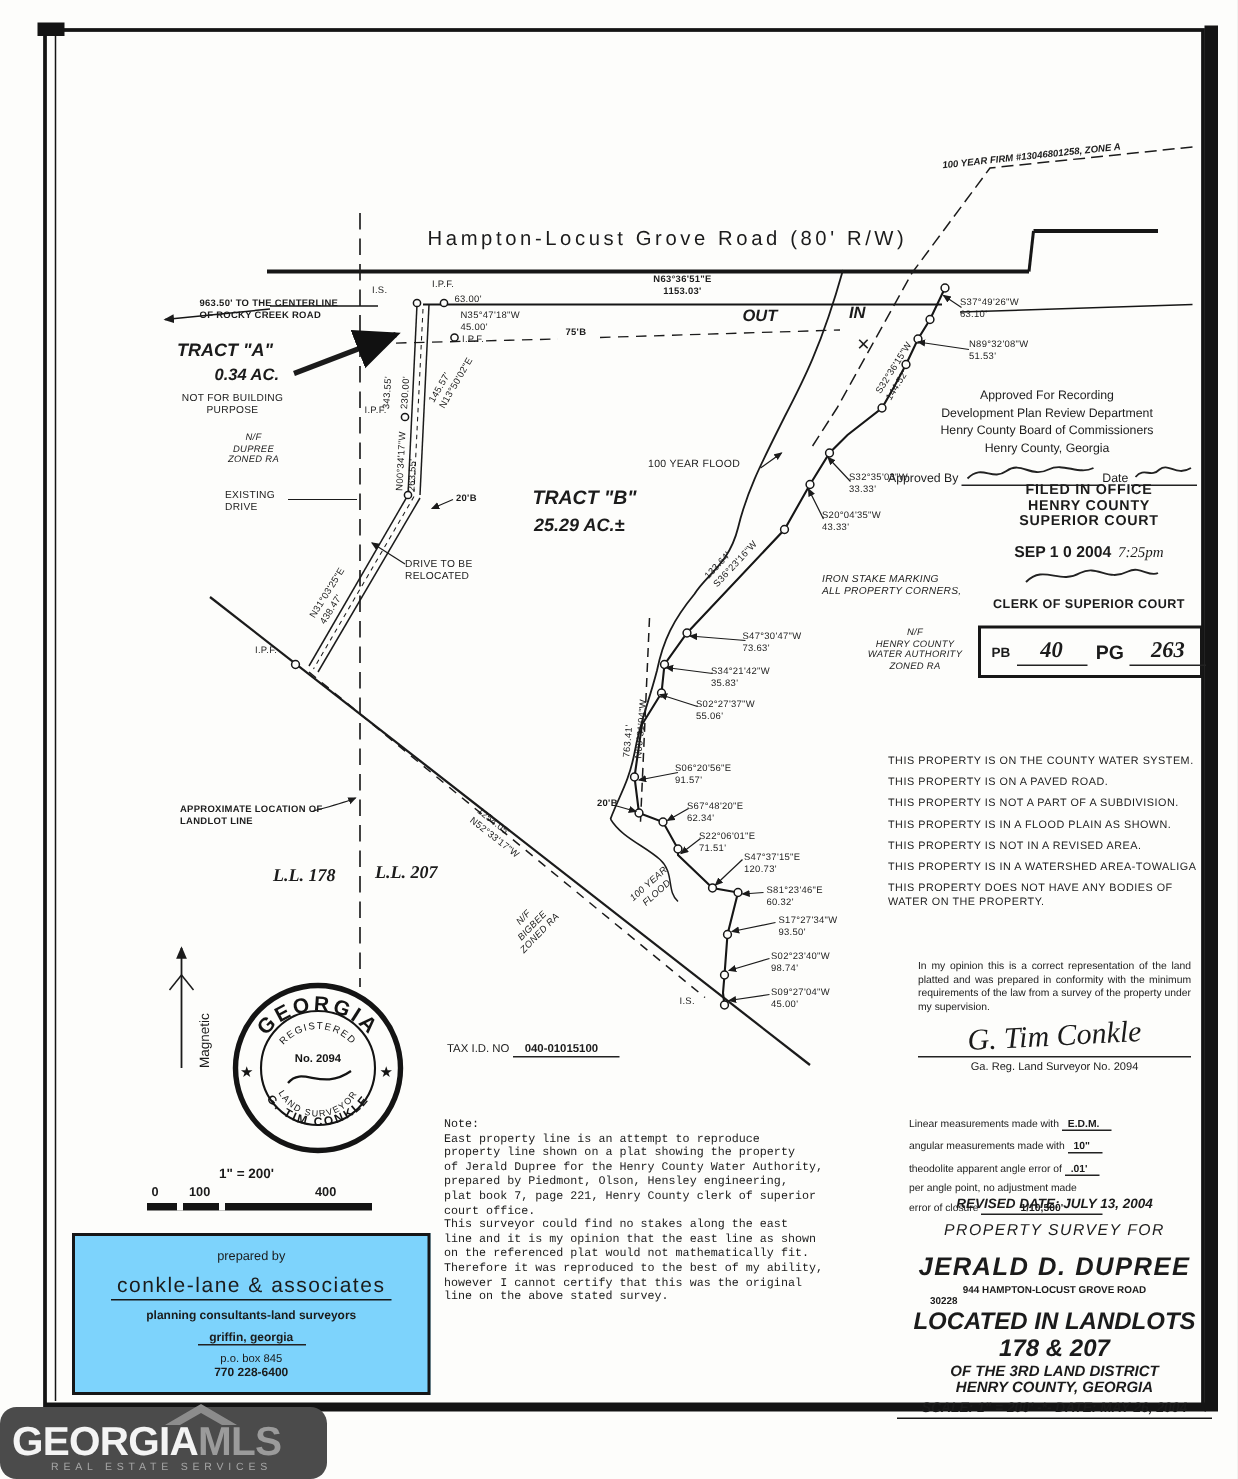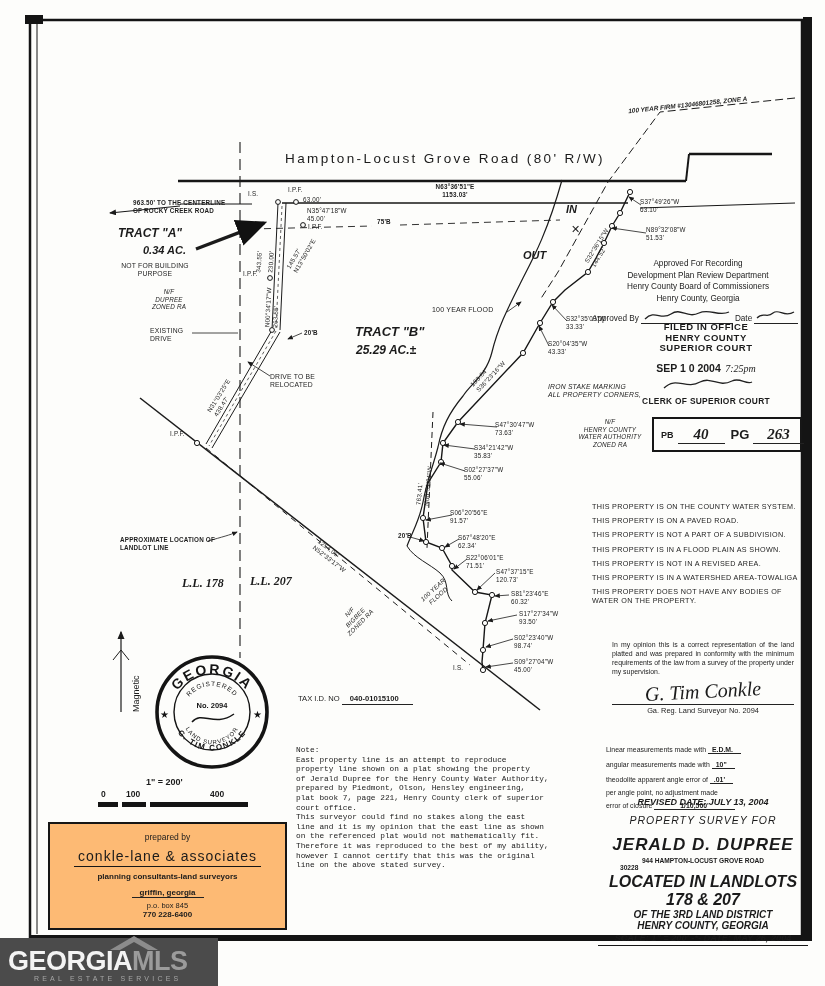--- a/index.html
+++ b/index.html
@@ -13,24 +13,24 @@
   .pre{white-space:pre-line;}
   .hand{font-family:"Liberation Serif",serif;font-style:italic;}
   .mono{font-family:"Liberation Mono",monospace;}
   .lbl{position:absolute;z-index:3;}
   .stmt{font-size:7.2px;letter-spacing:.35px;margin-bottom:5.6px;line-height:8.6px;}
   .meas-row{font-size:6.9px;line-height:15px;white-space:nowrap;}
   .meas-val{border-bottom:1px solid #222;padding:0 8px 0 4px;font-weight:bold;}
   .tb{font-style:italic;font-weight:bold;}
   .uline{border-bottom:1px solid #222;}
   #prepared-box{position:absolute;left:48px;top:822px;width:235px;height:104px;border:2px solid #161616;
-                background:#fdba74;text-align:center;z-index:4;}
+                background:#7dd3fc;text-align:center;z-index:4;}
   #pbpg-box{position:absolute;left:652px;top:417px;width:146px;height:31px;border:2px solid #161616;
             display:flex;align-items:center;z-index:4;}
-  #mls-footer{position:absolute;left:0;top:938px;width:218px;height:48px;background:#4b4b4b;z-index:6;}
+  #mls-footer{position:absolute;left:0;top:938px;width:218px;height:48px;background:#4b4b4b;z-index:6;border-radius:11px;}
   #mls-brand{position:absolute;left:8px;top:10px;font-weight:bold;font-size:27px;letter-spacing:-.5px;line-height:27px;}
   #mls-georgia{color:#f4f4f4;} #mls-mls{color:#9b9b9b;}
   #mls-tagline{position:absolute;left:34px;top:37px;font-size:7px;letter-spacing:3.2px;color:#a5a5a5;}
   .sig-line{border-top:1.2px solid #222;}
 </style>
 </head>
 <body>
 
 <div id="sheet">
 
@@ -162,21 +162,21 @@
   <div class="lbl it" style="left:628px;top:101px;font-size:6.4px;font-weight:bold;transform:rotate(-6deg);white-space:nowrap;">100 YEAR FIRM #13046801258, ZONE A</div>
 
   <div class="lbl ctr" style="left:250px;top:151px;width:390px;font-size:13.5px;letter-spacing:2.4px;">Hampton-Locust Grove Road  (80' R/W)</div>
 
   <div class="b ctr" style="left:418px;top:183px;width:74px;font-weight:bold;">N63°36'51"E
 1153.03'</div>
 
   <div class="b" style="left:133px;top:199px;font-weight:bold;">963.50' TO THE CENTERLINE
 OF ROCKY CREEK ROAD</div>
 
-  <div class="lbl it bold" style="left:523px;top:205px;font-size:11px;margin-top:44px;">OUT</div>
+  <div class="lbl it bold" style="left:495px;top:205px;font-size:11px;">OUT</div>
   <div class="lbl it bold" style="left:566px;top:203px;font-size:11px;">IN</div>
   <div class="lbl" style="left:571px;top:223px;font-size:11px;">✕</div>
 
   <div class="lbl tb" style="left:118px;top:226px;font-size:12px;">TRACT "A"</div>
   <div class="lbl it" style="left:143px;top:244px;font-size:11px;font-weight:bold;">0.34 AC.</div>
   <div class="b ctr" style="left:100px;top:262px;width:110px;font-size:6.8px;">NOT FOR BUILDING
 PURPOSE</div>
 
   <div class="b ctr" style="left:138px;top:288px;width:62px;font-style:italic;">N/F
 DUPREE
@@ -283,21 +283,21 @@
       <svg width="92" height="16" style="position:static;border-bottom:1px solid #222;margin:0 2px;">
         <path d="M4,12 C14,2 20,14 30,7 C40,0 46,12 58,6 C68,1 78,10 88,5" stroke="#222" fill="none" stroke-width="1.3"></path>
       </svg>
       <span>Date</span>
       <svg width="44" height="16" style="position:static;border-bottom:1px solid #222;margin-left:2px;">
         <path d="M3,11 C9,4 13,12 19,6 C25,1 30,11 40,5" stroke="#222" fill="none" stroke-width="1.2"></path>
       </svg>
     </div>
   </div>
 
-  <div class="lbl ctr" style="left:638px;top:322px;width:136px;">
+  <div class="lbl ctr" style="left:658px;top:322px;width:136px;">
     <div class="bold" style="font-size:9.5px;letter-spacing:.5px;line-height:10.5px;">FILED IN OFFICE</div>
     <div class="bold" style="font-size:9.5px;letter-spacing:.5px;line-height:10.5px;">HENRY COUNTY</div>
     <div class="bold" style="font-size:9.5px;letter-spacing:.5px;line-height:10.5px;">SUPERIOR COURT</div>
     <div style="margin-top:4px;white-space:nowrap;">
       <span class="bold" style="font-size:10.5px;text-align:right;">SEP 1 0 2004</span>
       <span class="hand" style="font-size:10px;">7:25pm</span>
     </div>
     <svg width="100" height="16" style="position:static;">
       <path d="M8,12 C20,0 30,14 44,6 C56,0 62,12 76,5 C84,1 90,9 96,6" stroke="#222" fill="none" stroke-width="1.3"></path>
     </svg>

